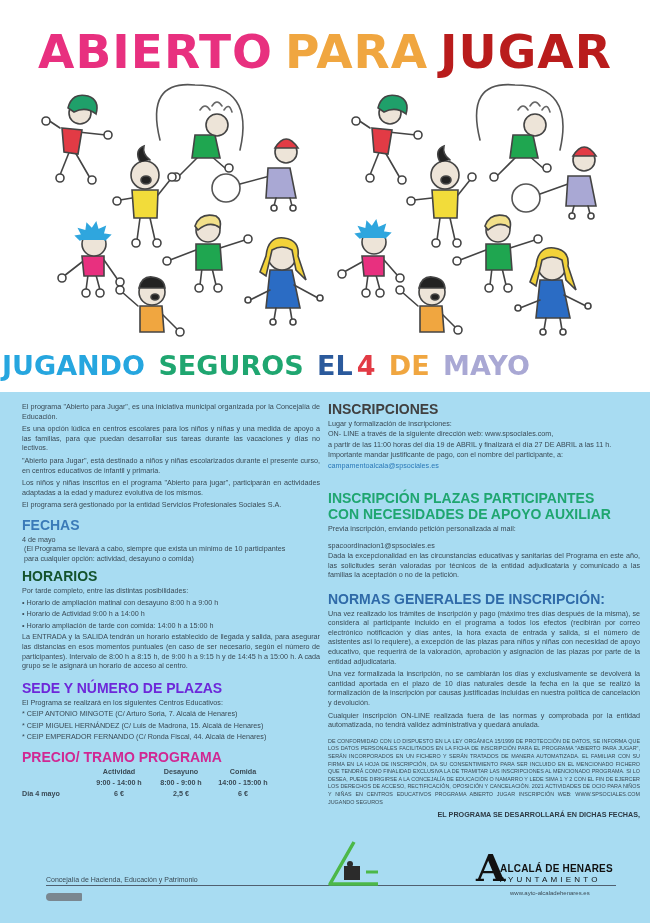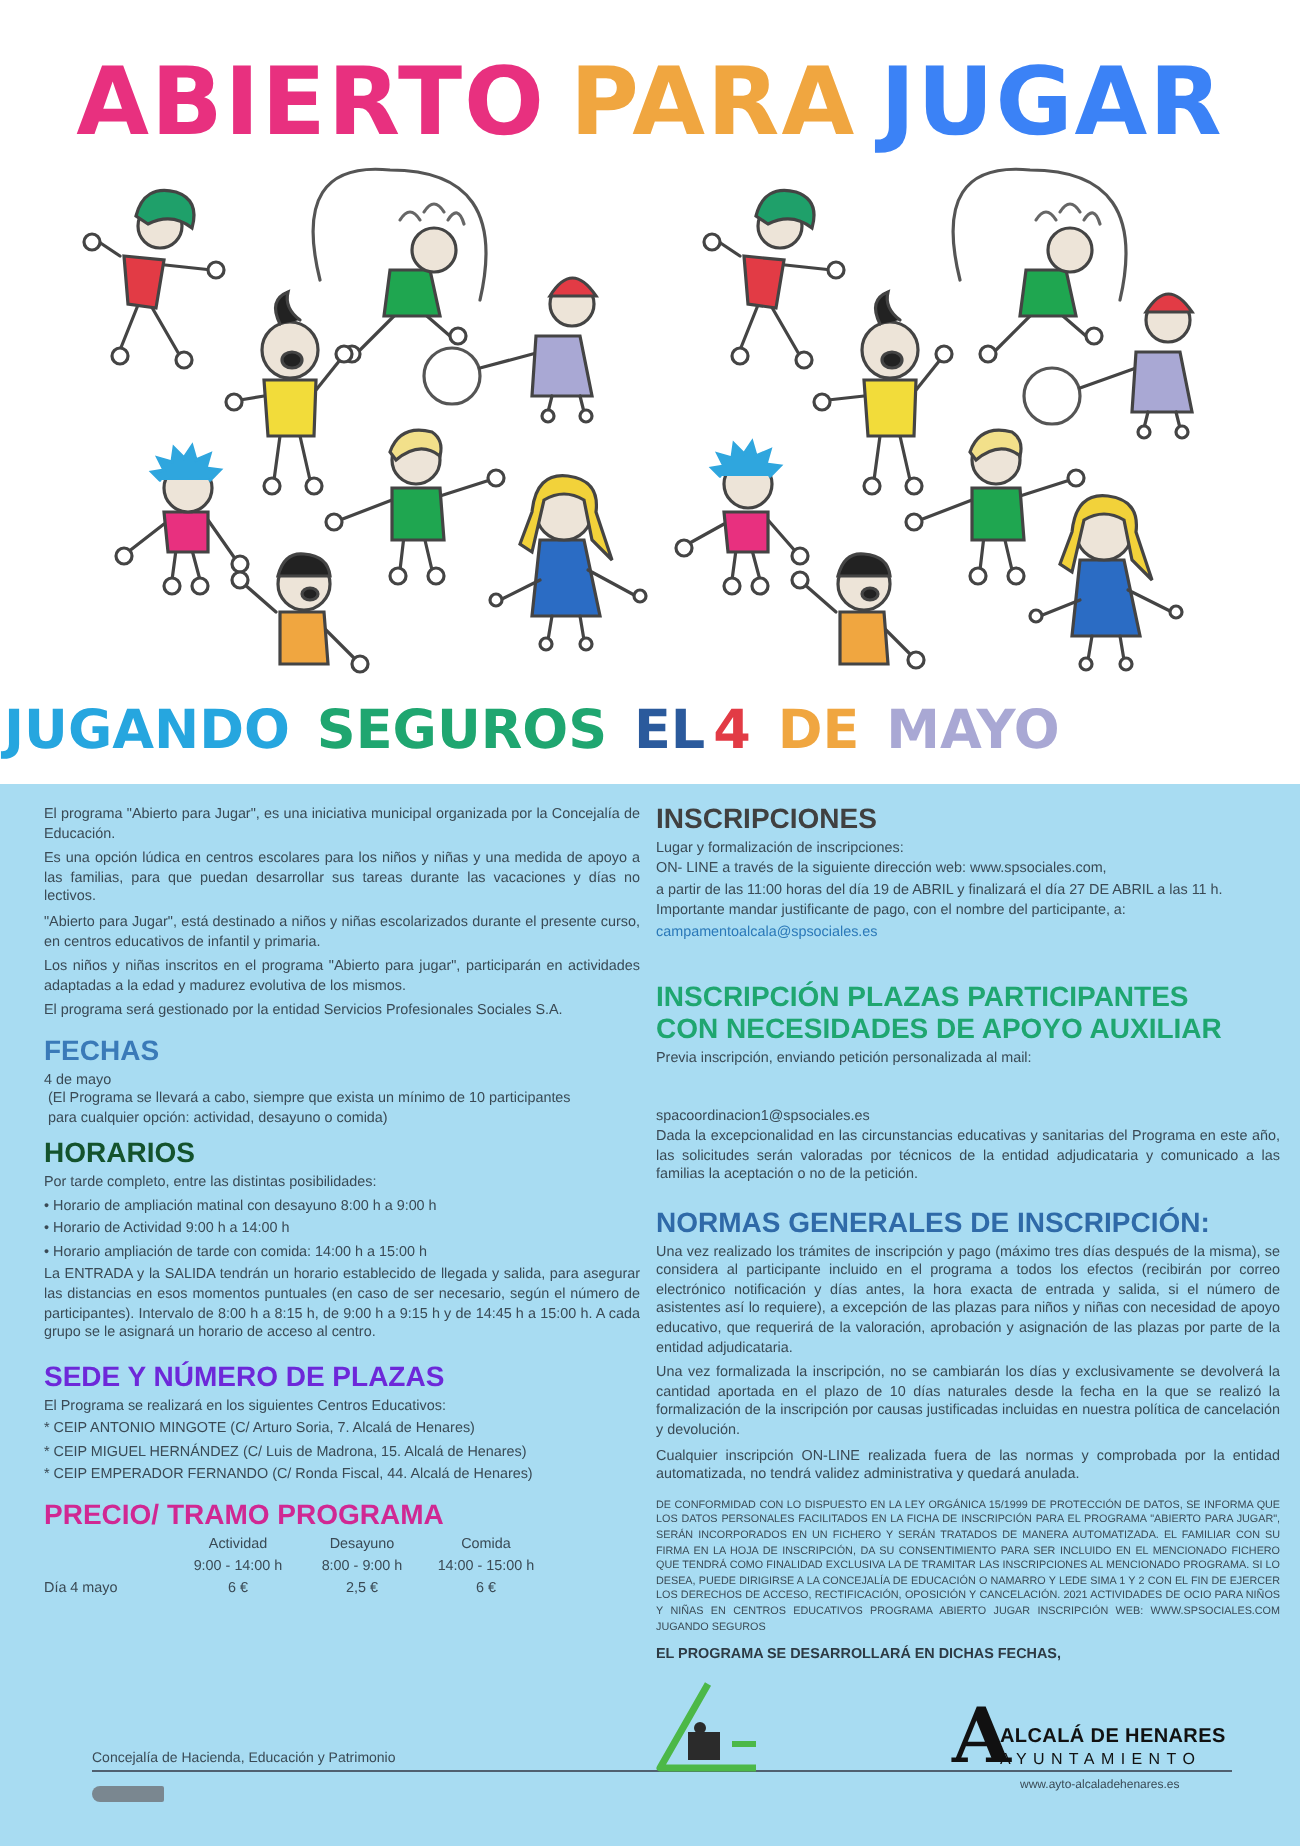--- a/index.html
+++ b/index.html
@@ -21,43 +21,43 @@
 
   .info { position: absolute; left: 0; top: 392px; width: 650px; height: 531px; background: #a8dcf2; }
   .col { position: absolute; top: 10px; font-size: 7.2px; line-height: 9.6px; color: #3a4a55; }
   .col-left { left: 22px; width: 298px; }
   .col-right { left: 328px; width: 312px; }
   .col p { margin-bottom: 3px; text-align: justify; }
   .h { font-weight: bold; font-family: "Liberation Sans", sans-serif; line-height: 1.05; margin: 4px 0 2px; }
   .h-md { font-size: 14px; }
   .indent { padding-left: 2px; }
   .legal { font-size: 5.4px; line-height: 7.6px; text-transform: uppercase; margin-top: 8px; text-align: justify; }
-  .notice { text-align: left; font-weight: bold; font-size: 7.2px; line-height: 11px; margin-top: 0; color: #2d3a44; }
-
-  .price-table { margin-top: 2px; border-collapse: collapse; font-size: 7.2px; color: #3a4a55; }
+  .notice { text-align: right; font-weight: bold; font-size: 7.2px; line-height: 11px; margin-top: 0; color: #2d3a44; }
+
+  .price-table { margin-top: 2px; border-collapse: collapse; font-size: 7.2px; color: #3a4a55; font-weight: bold; }
   .price-table td { padding: 0 0 1px 0; height: 11px; }
   .price-table td.lbl { width: 66px; }
   .price-table td.c { width: 62px; text-align: center; }
 
   .footer-line { position: absolute; left: 46px; top: 885px; width: 570px; height: 1px; background: #506070; }
   .footer-dept { position: absolute; left: 46px; top: 876px; font-size: 7px; color: #3a4a55; }
   .footer-logo-small { position: absolute; left: 46px; top: 893px; width: 36px; height: 8px; background: #7a8790; border-radius: 4px 1px 1px 4px; }
   .logo-hands { position: absolute; left: 326px; top: 838px; width: 56px; height: 52px; }
   .ayto { position: absolute; left: 476px; top: 849px; width: 150px; height: 48px; }
   .ayto-a { position: absolute; left: 0; top: 0; font-family: "DejaVu Serif", serif; font-weight: bold; font-size: 38px; line-height: 38px; color: #111; }
   .ayto-name { position: absolute; left: 24px; top: 14px; font-weight: bold; font-size: 10px; color: #111; letter-spacing: 0.2px; }
   .ayto-sub { position: absolute; left: 24px; top: 26px; font-size: 8px; color: #111; letter-spacing: 3.2px; }
   .ayto-url { position: absolute; left: 510px; top: 890px; font-size: 6px; color: #3a4a55; }
 </style>
 </head>
 <body>
 
 <section class="hero">
   <h1 class="main-title">
-    <span style="color:#e8307f">ABIERTO</span><span style="color:#f0a640">PARA</span><span style="color:#3b82f6">JUGAR</span>
+    <span style="color:#e8307f">ABIERTO</span><span style="color:#f0a640">PARA</span><span style="color:#b91c1c">JUGAR</span>
   </h1>
 
   <svg class="illustration" viewBox="0 0 650 270" xmlns="http://www.w3.org/2000/svg">
     <g stroke="#444" stroke-width="1.6" fill="none" stroke-linecap="round">
 
       <g>
         <line x1="70" y1="70" x2="60" y2="95"></line>
           <line x1="75" y1="72" x2="90" y2="98"></line>
         <line x1="60" y1="48" x2="48" y2="40"></line>
           <line x1="78" y1="52" x2="106" y2="55"></line>
@@ -340,21 +340,21 @@
       <div style="margin-bottom:1px">Lugar y formalización de inscripciones:</div>
       <div style="margin-bottom:1px">ON- LINE a través de la siguiente dirección web: www.spsociales.com,</div>
       <div style="margin-bottom:1px">a partir de las 11:00 horas del día 19 de ABRIL y finalizará el día 27 DE ABRIL a las 11 h.</div>
       <div style="margin-bottom:1px">Importante mandar justificante de pago, con el nombre del participante, a:</div>
       <a style="color:#2a78b8;text-decoration:none">campamentoalcala@spsociales.es</a>
     </div>
 
     <div>
       <div class="h h-md" style="color:#1fa670;margin-top:20px">INSCRIPCIÓN PLAZAS PARTICIPANTES</div>
       <div class="h h-md" style="color:#1fa670;margin-top:0">CON NECESIDADES DE APOYO AUXILIAR</div>
-      <div style="margin-bottom:19px">Previa inscripción, enviando petición personalizada al mail:</div>
+      <div style="margin-bottom:7px">Previa inscripción, enviando petición personalizada al mail:</div>
       <a style="display:block;color:#3a4a55;text-decoration:none;margin-bottom:1px">spacoordinacion1@spsociales.es</a>
       <p>Dada la excepcionalidad en las circunstancias educativas y sanitarias del Programa en este año, las solicitudes serán valoradas por técnicos de la entidad adjudicataria y comunicado a las familias la aceptación o no de la petición.</p>
     </div>
 
     <div>
       <div class="h h-md" style="color:#2f6aa8;margin-top:12px">NORMAS GENERALES DE INSCRIPCIÓN:</div>
       <p>Una vez realizado los trámites de inscripción y pago (máximo tres días después de la misma), se considera al participante incluido en el programa a todos los efectos (recibirán por correo electrónico notificación y días antes, la hora exacta de entrada y salida, si el número de asistentes así lo requiere), a excepción de las plazas para niños y niñas con necesidad de apoyo educativo, que requerirá de la valoración, aprobación y asignación de las plazas por parte de la entidad adjudicataria.</p>
       <p>Una vez formalizada la inscripción, no se cambiarán los días y exclusivamente se devolverá la cantidad aportada en el plazo de 10 días naturales desde la fecha en la que se realizó la formalización de la inscripción por causas justificadas incluidas en nuestra política de cancelación y devolución.</p>
       <p>Cualquier inscripción ON-LINE realizada fuera de las normas y comprobada por la entidad automatizada, no tendrá validez administrativa y quedará anulada.</p>
       <p class="legal">De conformidad con lo dispuesto en la Ley Orgánica 15/1999 de Protección de Datos, se informa que los datos personales facilitados en la ficha de inscripción para el programa "Abierto para Jugar", serán incorporados en un fichero y serán tratados de manera automatizada. El familiar con su firma en la hoja de inscripción, da su consentimiento para ser incluido en el mencionado fichero que tendrá como finalidad exclusiva la de tramitar las inscripciones al mencionado programa. Si lo desea, puede dirigirse a la Concejalía de Educación o Namarro y Lede Sima 1 y 2 con el fin de ejercer los derechos de acceso, rectificación, oposición y cancelación. 2021 Actividades de ocio para niños y niñas en centros educativos Programa Abierto Jugar Inscripción web: www.spsociales.com Jugando Seguros</p>

